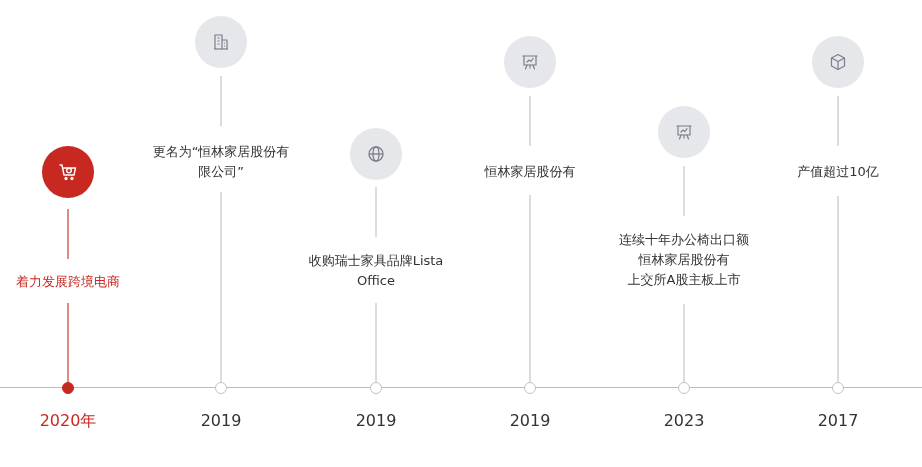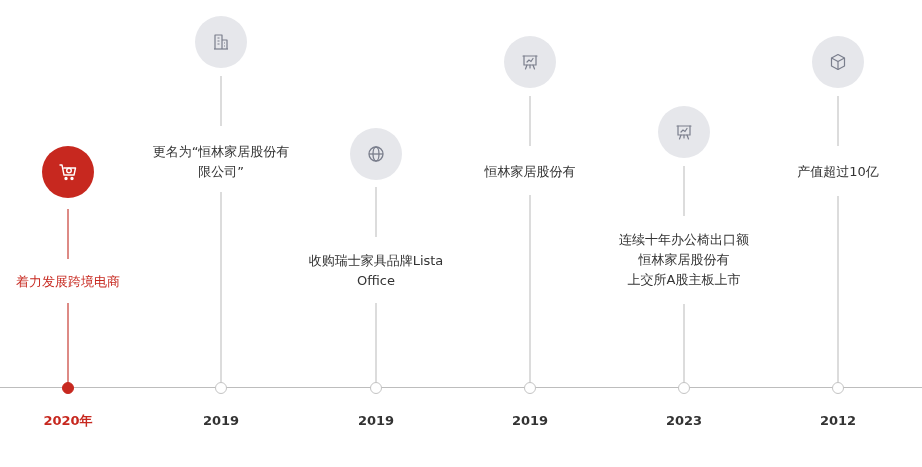--- a/index.html
+++ b/index.html
@@ -9,21 +9,21 @@
   .col { position: absolute; top: 0; width: 0; height: 467px; }
   .circle { position: absolute; width: 52px; height: 52px; border-radius: 50%; left: -26px; background: #e6e7eb; display: flex; align-items: center; justify-content: center; }
   .circle.active { background: #c7281f; }
   .circle svg { width: 20px; height: 20px; }
   .vline { position: absolute; left: -1px; width: 2px; background: #dcdcdc; }
   .vline.active { background: #dd8a85; }
   .text { position: absolute; width: 200px; left: -100px; text-align: center; font-size: 13px; line-height: 20px; color: #333333; white-space: pre-line; }
   .text.active { color: #c7281f; }
   .dot { position: absolute; top: 382px; left: -6px; width: 12px; height: 12px; border-radius: 50%; background: #ffffff; border: 1px solid #c4c4c4; }
   .dot.active { background: #c7281f; border-color: #c7281f; }
-  .year { position: absolute; top: 409px; width: 120px; left: -60px; text-align: center; font-size: 13px; line-height: 24px; color: #333333; font-weight: bold; }
+  .year { position: absolute; top: 409px; width: 120px; left: -60px; text-align: center; font-size: 16px; line-height: 24px; color: #333333; }
   .year.active { color: #c7281f; }
 </style>
 </head>
 <body>
 
 <div class="axis"></div>
 
 <div class="col" style="left:68px">
   <div class="circle active" style="top:146px">
     <svg viewBox="0 0 20 20" fill="none" stroke="#fff" stroke-width="1.4" stroke-linecap="round" stroke-linejoin="round">
@@ -112,14 +112,14 @@
     <svg viewBox="0 0 20 20" fill="none" stroke="#7a7e8c" stroke-width="1.2" stroke-linejoin="round">
       <path d="M10 2.5l6.5 3.5v8L10 17.5 3.5 14V6z"></path>
       <path d="M3.5 6L10 9.5 16.5 6"></path>
       <path d="M10 9.5v8"></path>
     </svg>
   </div>
   <div class="vline" style="top:96px;height:50px"></div>
   <div class="text" style="top:162px">产值超过10亿</div>
   <div class="vline" style="top:196px;height:192px"></div>
   <div class="dot"></div>
-  <div class="year">2012</div>
+  <div class="year">2017</div>
 </div>
 
 </body></html>

